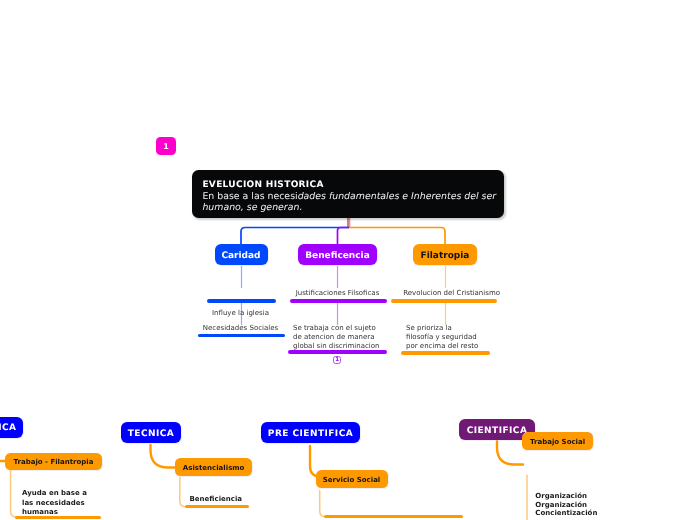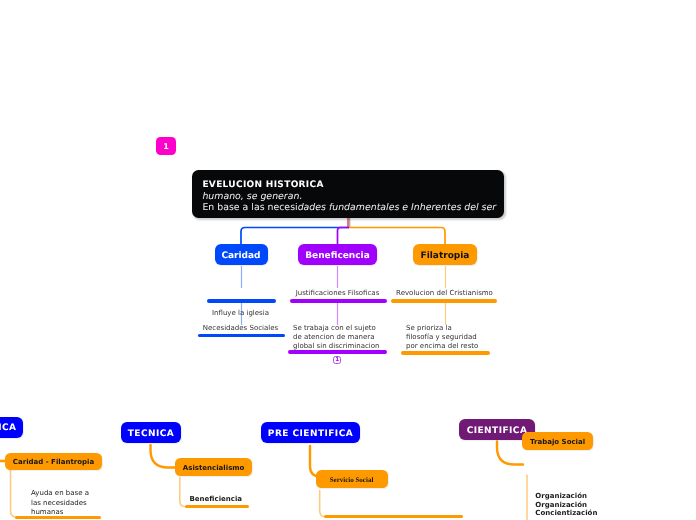--- a/index.html
+++ b/index.html
@@ -60,22 +60,22 @@
     </g>
   </svg>
 
   <div class="badge-sq" style="left:156px;top:137px;width:20px;height:18px;background:#FF00CC;font-size:8px;border-radius:4.5px;">
     <span>1</span>
   </div>
 
   <div class="hdr" style="left:192.4px;top:170.4px;width:312px;height:47.2px;background:#060809;">
     <div class="hdr-title" style="left:10px;top:10px;font-size:9px;letter-spacing:.32px;">EVELUCION HISTORICA</div>
     <div class="hdr-body" style="left:10px;top:20.5px;width:300px;font-size:9.4px;line-height:11.4px;white-space:nowrap;">
+      <div><span>En base a las necesi</span><span style="font-style:italic;">dades fundamentales e  Inherentes del ser</span></div>
       <div style="font-style:italic;">humano, se generan.</div>
-      <div><span>En base a las necesi</span><span style="font-style:italic;">dades fundamentales e  Inherentes del ser</span></div>
     </div>
   </div>
 
   <div class="pill" style="left:214.5px;top:244.4px;width:53px;height:20.8px;background:#0048FB;color:#ffffff;font-size:9px;">
     <span>Caridad</span>
   </div>
   <div class="leaf" style="left:185px;top:289px;width:111px;text-align:center;font-size:7px;margin-top:20px;">Influye la iglesia</div>
   <div class="bar" style="left:207px;top:299.2px;width:69px;height:3.6px;background:#0048FB;"></div>
   <div class="leaf" style="left:185px;top:323.5px;width:111px;text-align:center;font-size:7px;">Necesidades Sociales</div>
   <div class="bar" style="left:198px;top:333.8px;width:87px;height:3.6px;background:#0048FB;"></div>
@@ -91,57 +91,57 @@
     <div>global sin discriminacion</div>
   </div>
   <div class="bar" style="left:288px;top:350px;width:99px;height:3.6px;background:#A000FD;"></div>
   <div class="ring" style="left:333px;top:355.5px;width:8.2px;height:8px;border:1px solid #b44cf5;color:#A000FD;font-size:5.6px;border-radius:2.5px;">
       <span>1</span>
     </div>
 
   <div class="pill" style="left:413px;top:244.4px;width:64px;height:20.8px;background:#FF9900;color:#151515;font-size:9px;">
     <span>Filatropia</span>
   </div>
-  <div class="leaf" style="left:389px;top:289px;width:111px;text-align:center;font-size:7px;">Revolucion del Cristianismo</div>
+  <div class="leaf" style="left:389px;top:289px;width:111px;text-align:right;font-size:7px;">Revolucion del Cristianismo</div>
   <div class="bar" style="left:391px;top:299.2px;width:106px;height:3.6px;background:#FF9900;"></div>
   <div class="leaf" style="left:406px;top:323.5px;width:100px;font-size:7px;line-height:9.4px;">
     <div>Se  prioriza la</div>
     <div>filosofía y seguridad</div>
     <div>por encima del resto</div>
   </div>
   <div class="bar" style="left:401px;top:351.4px;width:89px;height:3.6px;background:#FF9900;"></div>
 
   <div class="pill" style="left:-40px;top:417px;width:62.5px;height:20.5px;background:#0000FF;color:#ffffff;font-size:9px;letter-spacing:.45px;justify-content:flex-end;padding-right:6px;">
     <span>ICA</span>
   </div>
   <div class="pill" style="left:5px;top:452.6px;width:97px;height:17.6px;background:#FF9900;color:#151515;font-size:7px;border-radius:5.5px;">
-      <span>Caridad - Filantropia</span>
+      <span>Trabajo - Filantropia</span>
     </div>
-  <div class="detail" style="left:31px;top:489px;width:110px;font-size:7px;font-weight:normal;line-height:9.6px;">
+  <div class="detail" style="left:22px;top:489px;width:110px;font-size:7px;font-weight:bold;line-height:9.6px;">
       <div>Ayuda en base a</div>
       <div>las necesidades</div>
       <div>humanas</div>
     </div>
   <div class="bar" style="left:14.7px;top:515.6px;width:86.2px;height:3.2px;background:#FF9900;"></div>
 
   <div class="pill" style="left:121px;top:422px;width:60px;height:21px;background:#0000FF;color:#ffffff;font-size:9px;letter-spacing:.45px;">
       <span>TECNICA</span>
     </div>
   <div class="pill" style="left:175.3px;top:458.3px;width:76.7px;height:18.2px;background:#FF9900;color:#151515;font-size:7px;border-radius:5.5px;">
       <span>Asistencialismo</span>
     </div>
   <div class="detail" style="left:189.5px;top:494.8px;width:120px;font-size:7px;font-weight:bold;line-height:9.6px;">
       <div>Beneficiencia</div>
     </div>
   <div class="bar" style="left:185px;top:505.2px;width:63.5px;height:3.2px;background:#FF9900;"></div>
 
   <div class="pill" style="left:261px;top:422px;width:99px;height:21px;background:#0000FF;color:#ffffff;font-size:9px;letter-spacing:.45px;">
       <span>PRE CIENTIFICA</span>
     </div>
-  <div class="pill" style="left:315.5px;top:469.6px;width:72px;height:18.1px;background:#FF9900;color:#151515;font-size:7px;border-radius:5.5px;font-family:Liberation Serif, serif;">
+  <div class="pill" style="left:315.5px;top:469.6px;width:72px;height:18.1px;background:#FF9900;color:#151515;font-size:7px;border-radius:5.5px;">
       <span>Servicio Social</span>
     </div>
   <div class="bar" style="left:324px;top:515.2px;width:139px;height:3.2px;background:#FF9900;"></div>
 
   <div class="pill" style="left:459px;top:419px;width:76px;height:21px;background:#701a75;color:#ffffff;font-size:9px;letter-spacing:.45px;">
       <span>CIENTIFICA</span>
     </div>
   <div class="pill" style="left:522.1px;top:432px;width:71px;height:17.9px;background:#FF9900;color:#151515;font-size:7px;border-radius:5.5px;">
       <span>Trabajo Social</span>
     </div>

